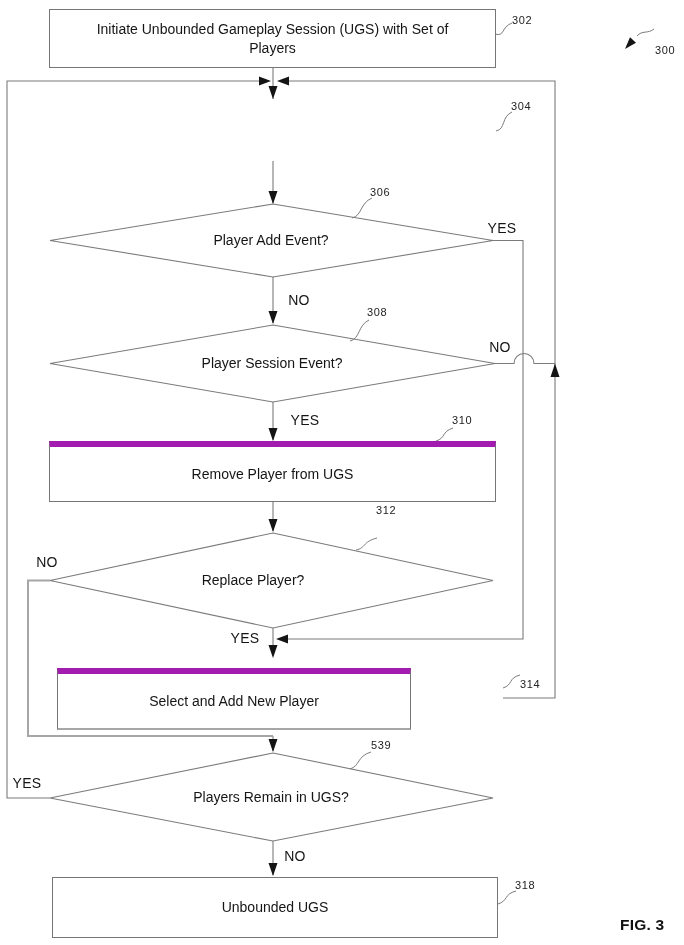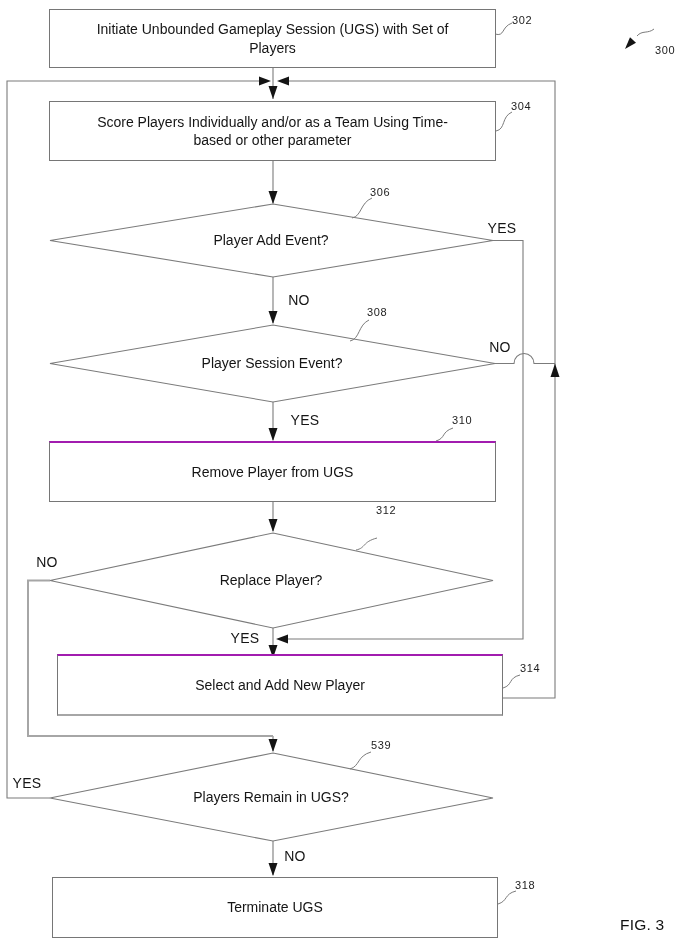--- a/index.html
+++ b/index.html
@@ -7,32 +7,32 @@
     position:relative;width:684px;height:945px;background:#ffffff;overflow:hidden;
     font-family:"Liberation Sans","DejaVu Sans",sans-serif;color:#151515;
   }
   .canvas svg{position:absolute;left:0;top:0;width:684px;height:945px;}
   .box{
     position:absolute;box-sizing:border-box;background:#ffffff;
     border:1px solid #767676;display:flex;align-items:center;justify-content:center;
     text-align:center;font-size:14px;line-height:1.32;color:#151515;
   }
   .box .inner{display:block;max-width:386px;}
-  .thick-top{border-top:2px solid #a21caf;}
+  .thick-top{border-top:6px solid #a21caf;}
   .thick-bottom{border-bottom:2px solid #a6a6a6;}
   .dlabel,.blabel{
     position:absolute;transform:translate(-50%,-50%);white-space:nowrap;
     font-size:14px;color:#151515;background:transparent;
   }
   .blabel{letter-spacing:0.3px;}
   .ref{
     position:absolute;font-size:11px;color:#222222;letter-spacing:0.6px;white-space:nowrap;
   }
   .figlabel{
-    position:absolute;left:620px;top:916px;font-size:15.5px;font-weight:normal;color:#111111;
+    position:absolute;left:620px;top:916px;font-size:15.5px;font-weight:bold;color:#111111;
     letter-spacing:0.2px;white-space:nowrap;
   }
 </style>
 </head>
 <body>
 
 <div class="canvas">
 
   <svg viewBox="0 0 684 945" aria-hidden="true">
 
@@ -87,56 +87,53 @@
       <polygon points="273,876 268.5,863 277.5,863"></polygon>
       <polygon points="555,363.5 550.5,377 559.5,377"></polygon>
       <polygon points="625,49 636,42.7 630,37.3"></polygon>
     </g>
   </svg>
 
   <div class="box" style="left:49px;top:9px;width:447px;height:59px;">
     <span class="inner">Initiate Unbounded Gameplay Session (UGS) with Set of Players</span>
   </div>
 
-  <div class="box" style="left:49px;top:101px;width:447px;height:60px;">
-    <span class="inner">Score Players Individually and/or as a Team Using Time-based or other parameter</span>
-  </div>
 
   <div class="box thick-top" style="left:49px;top:441px;width:447px;height:61px;">
     <span class="inner">Remove Player from UGS</span>
   </div>
 
-  <div class="box thick-top thick-bottom" style="left:57px;top:654px;width:446px;height:62px;">
+  <div class="box thick-top thick-bottom" style="left:57px;top:668px;width:354px;height:62px;">
     <span class="inner">Select and Add New Player</span>
   </div>
 
   <div class="box" style="left:52px;top:877px;width:446px;height:61px;">
-    <span class="inner">Terminate UGS</span>
+    <span class="inner">Unbounded UGS</span>
   </div>
 
   <div class="dlabel" style="left:271px;top:240px;">Player Add Event?</div>
   <div class="dlabel" style="left:272px;top:363px;">Player Session Event?</div>
-  <div class="dlabel" style="left:271px;top:580px;text-align:right;">Replace Player?</div>
+  <div class="dlabel" style="left:253px;top:580px;text-align:right;">Replace Player?</div>
   <div class="dlabel" style="left:271px;top:797px;">Players Remain in UGS?</div>
 
   <div class="blabel" style="left:502px;top:228px;">YES</div>
   <div class="blabel" style="left:299px;top:300px;">NO</div>
   <div class="blabel" style="left:500px;top:347px;">NO</div>
   <div class="blabel" style="left:305px;top:420px;">YES</div>
   <div class="blabel" style="left:47px;top:562px;">NO</div>
   <div class="blabel" style="left:245px;top:638px;">YES</div>
   <div class="blabel" style="left:27px;top:783px;">YES</div>
   <div class="blabel" style="left:295px;top:856px;">NO</div>
 
   <div class="ref" style="left:512px;top:14px;">302</div>
   <div class="ref" style="left:511px;top:100px;">304</div>
   <div class="ref" style="left:370px;top:186px;">306</div>
   <div class="ref" style="left:367px;top:306px;">308</div>
   <div class="ref" style="left:452px;top:414px;">310</div>
   <div class="ref" style="left:376px;top:504px;">312</div>
-  <div class="ref" style="left:520px;top:662px;">314</div>
+  <div class="ref" style="left:520px;top:678px;">314</div>
   <div class="ref" style="left:371px;top:739px;">539</div>
   <div class="ref" style="left:515px;top:879px;">318</div>
   <div class="ref" style="left:655px;top:32px;margin-top:12px;">300</div>
 
   <div class="figlabel">FIG. 3</div>
 
 </div>
 
 </body></html>

